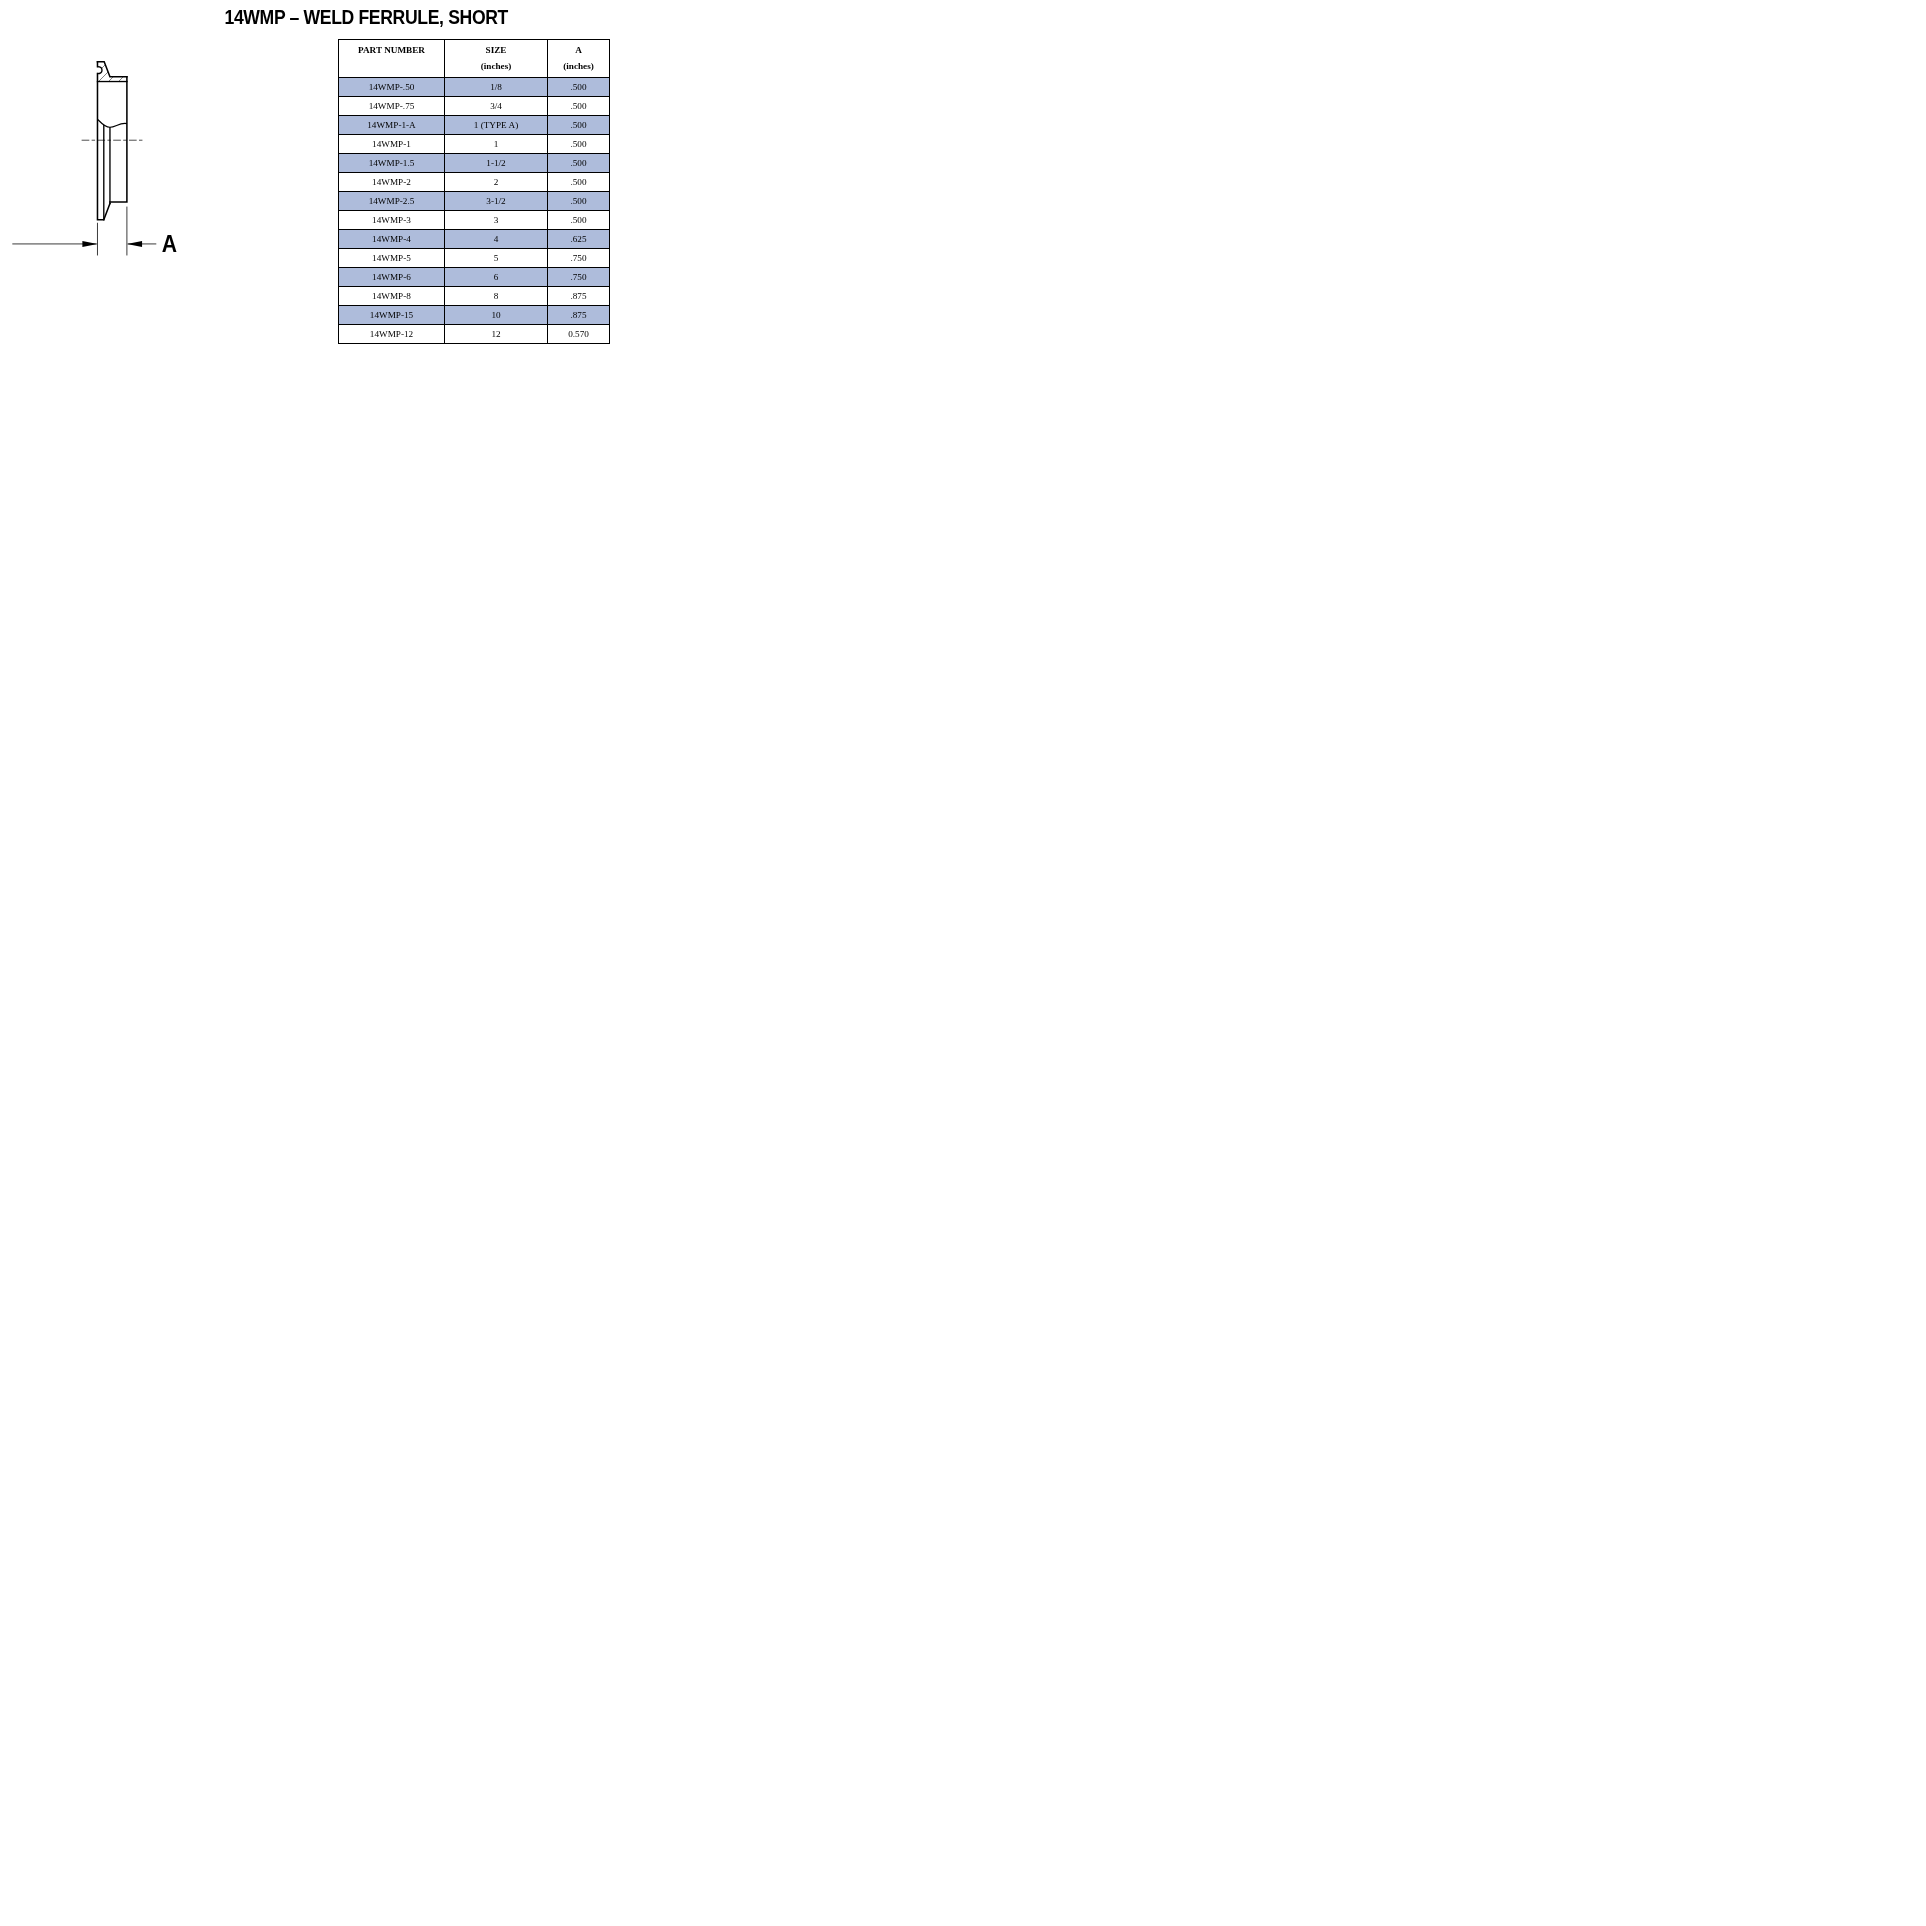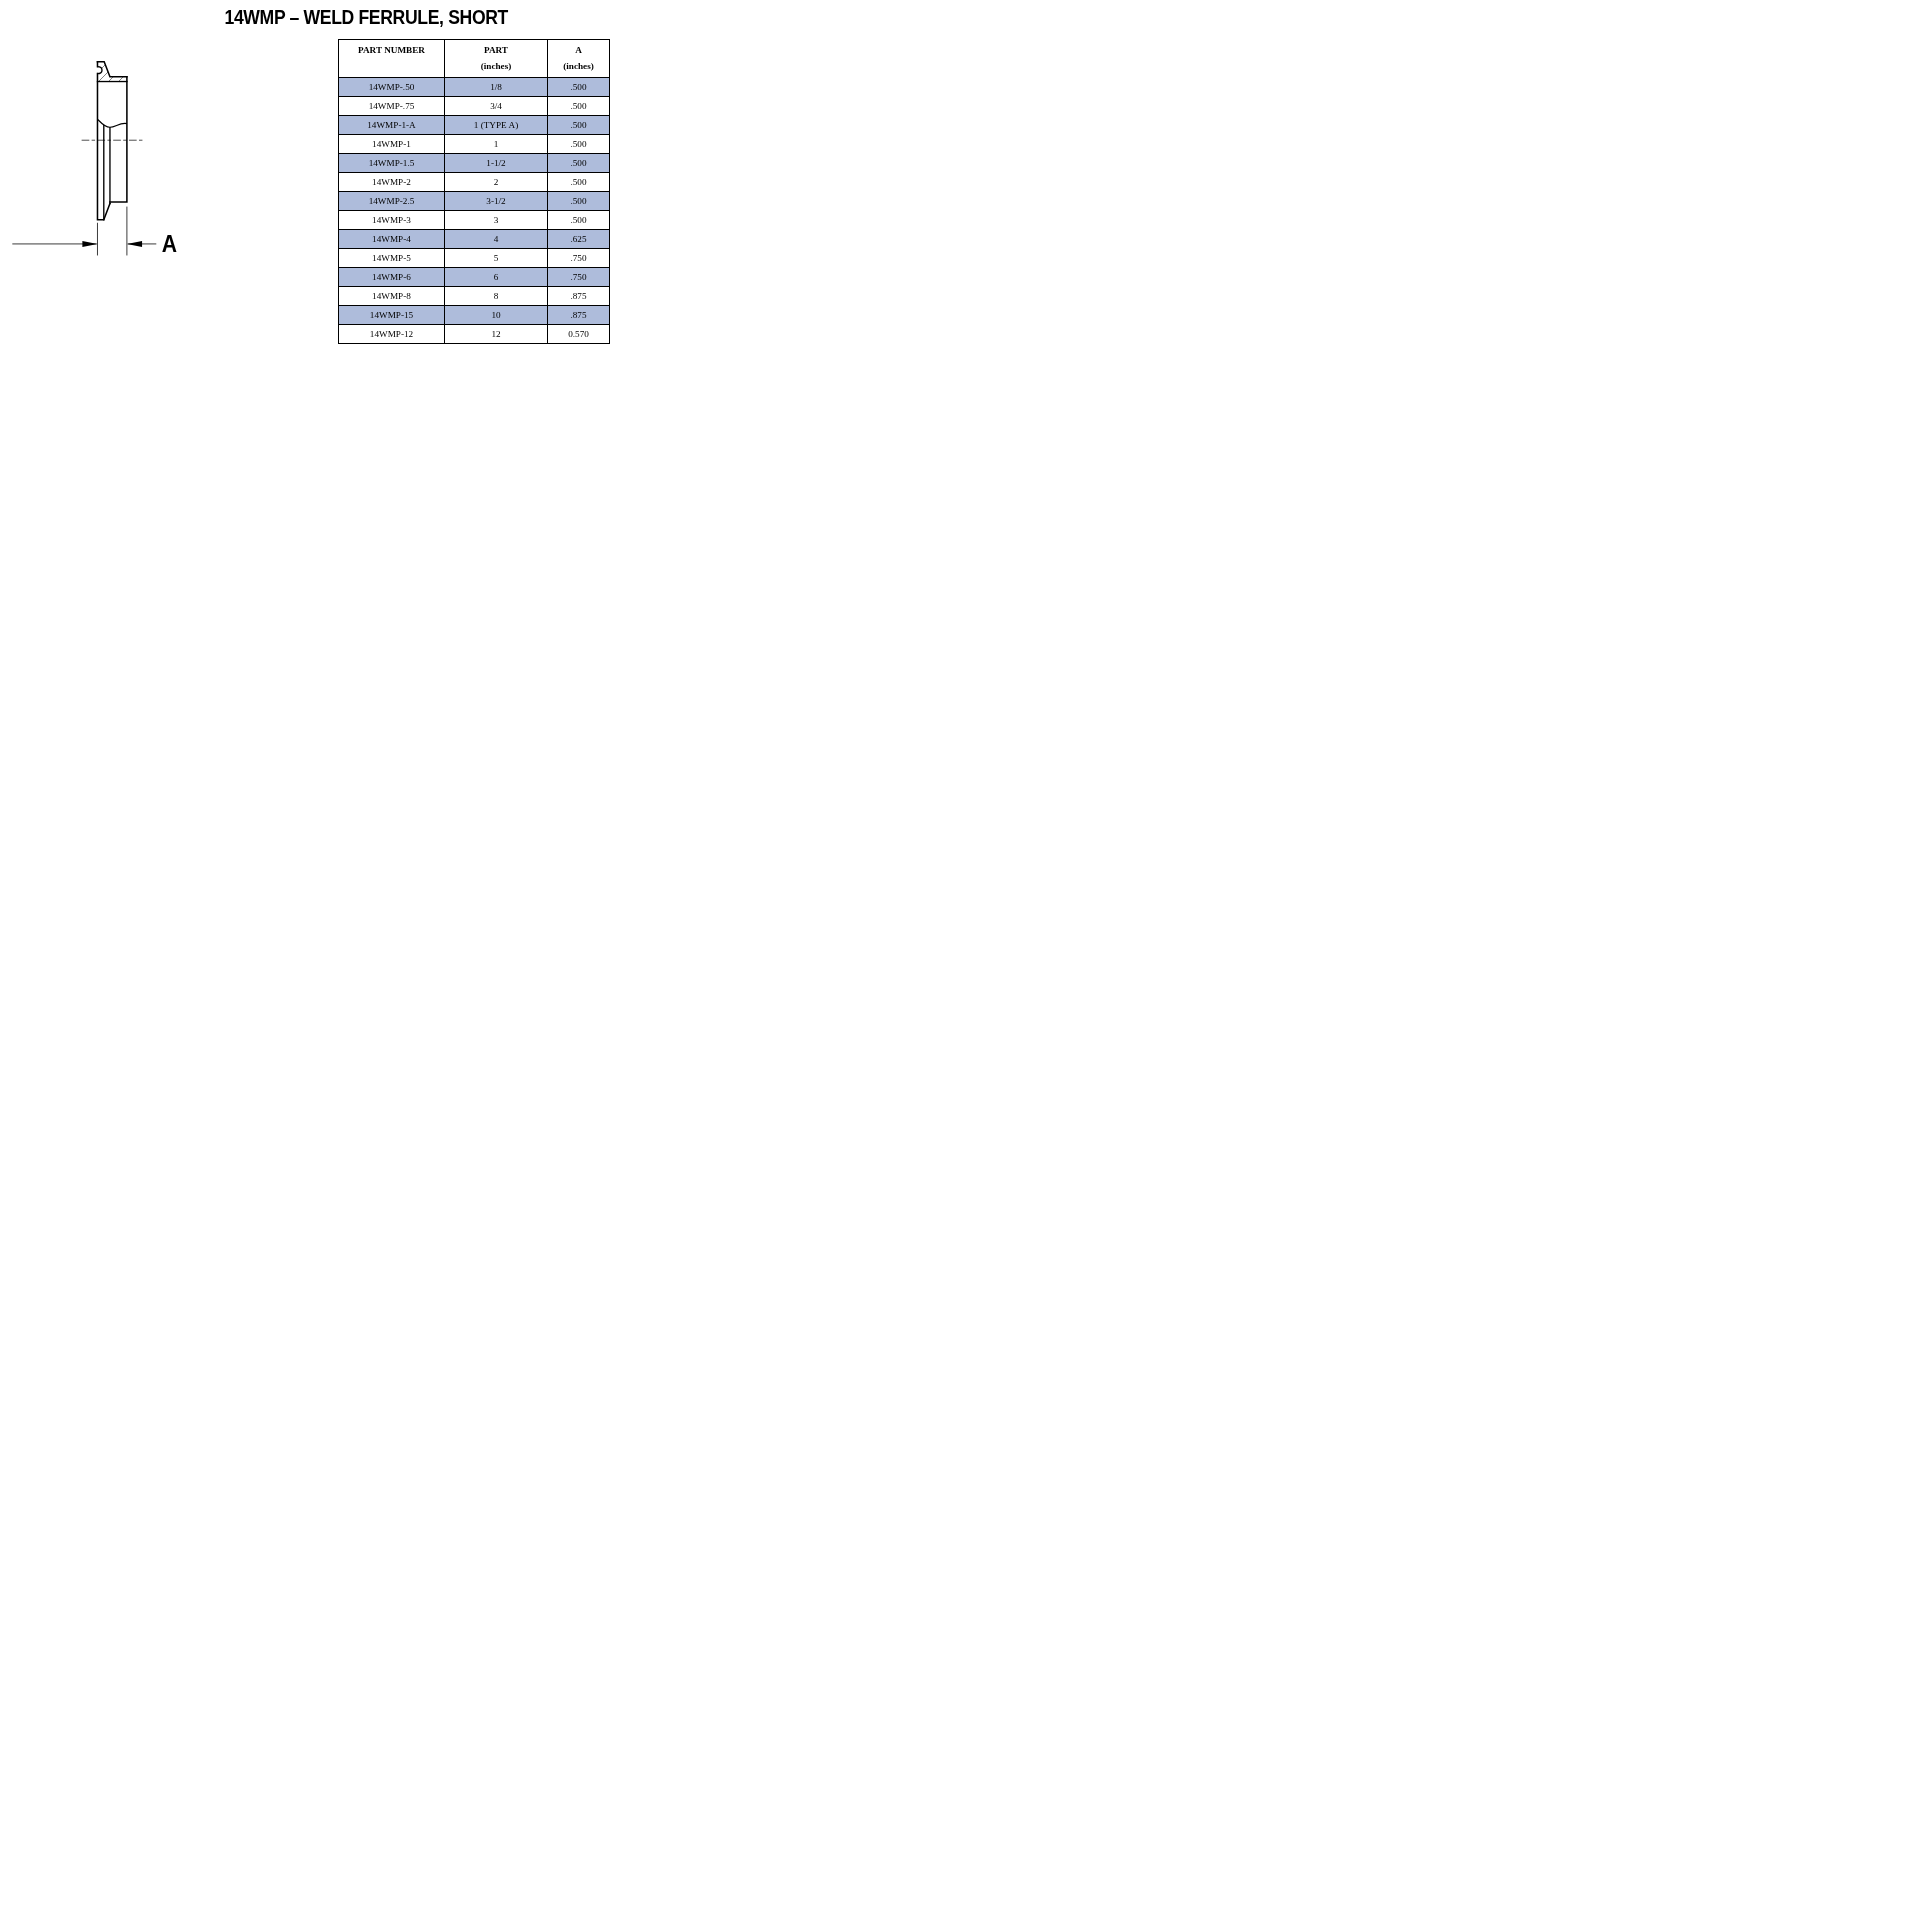--- a/index.html
+++ b/index.html
@@ -99,21 +99,21 @@
   <thead>
     <tr>
       <th>
         <span class="hdr-cell">
           <span class="hdr-line">PART NUMBER</span>
           <span class="hdr-line"></span>
         </span>
       </th>
       <th>
         <span class="hdr-cell">
-          <span class="hdr-line">PART</span>
+          <span class="hdr-line">SIZE</span>
           <span class="hdr-line">(inches)</span>
         </span>
       </th>
       <th>
         <span class="hdr-cell">
           <span class="hdr-line">A</span>
           <span class="hdr-line">(inches)</span>
         </span>
       </th>
     </tr>

